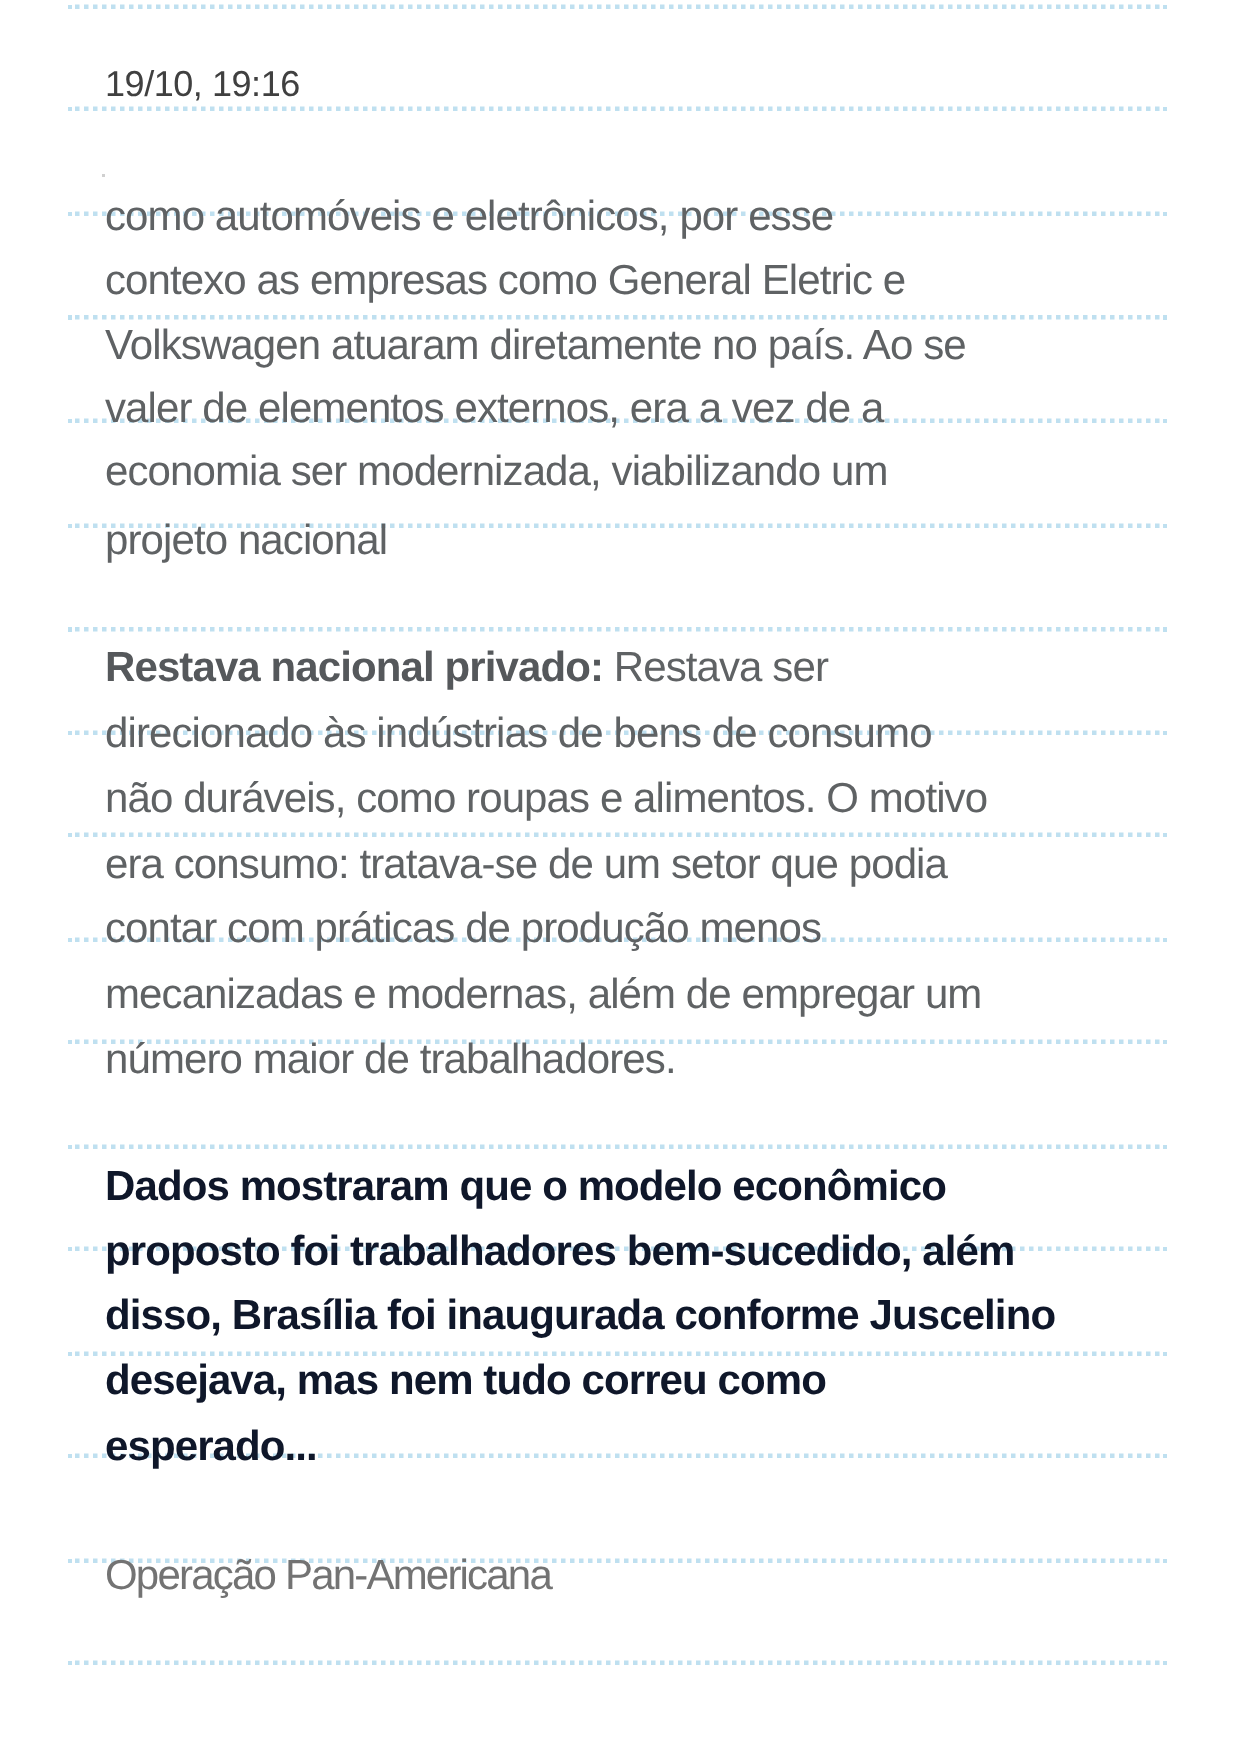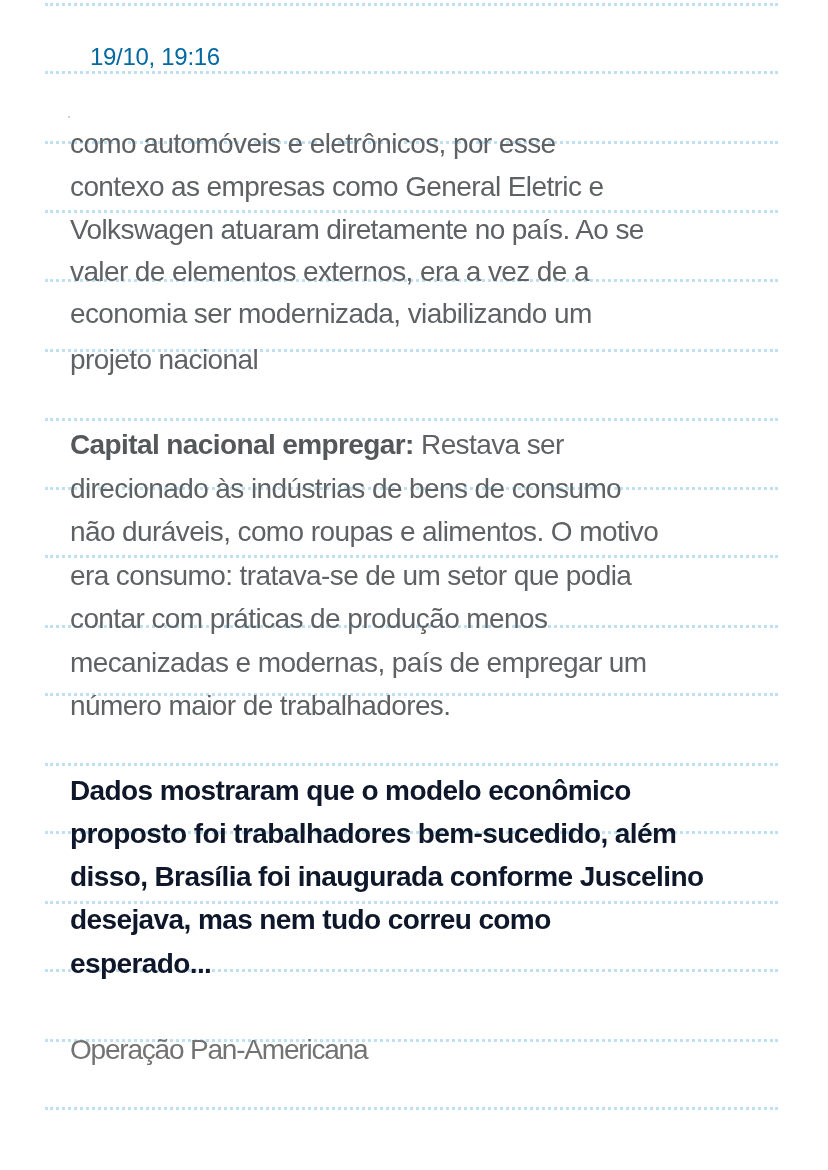--- a/index.html
+++ b/index.html
@@ -28,24 +28,23 @@
     font-size: 28px;
     letter-spacing: -0.6px;
     color: #5f6264;
     line-height: 36px;
   }
   .timestamp {
     position: absolute;
     left: 70px;
     top: 42px;
     font-size: 24px;
-    color: #0369a1;
+    color: #404040;
     letter-spacing: -0.3px;
     line-height: 30px;
-    margin-left: 20px;
   }
   .bold { font-weight: bold; color: #55585b; }
   .highlight {
     color: #0f172a;
     font-weight: bold;
   }
   .heading {
     color: #737373;
     font-weight: normal;
     letter-spacing: -1.2px;
@@ -90,27 +89,27 @@
     <div class="text-line" style="top:126px">como automóveis e eletrônicos, por esse</div>
     <div class="text-line" style="top:169px">contexo as empresas como General Eletric e</div>
     <div class="text-line" style="top:212px">Volkswagen atuaram diretamente no país. Ao se</div>
     <div class="text-line" style="top:254px">valer de elementos externos, era a vez de a</div>
     <div class="text-line" style="top:296px">economia ser modernizada, viabilizando um</div>
     <div class="text-line" style="top:342px">projeto nacional</div>
   </div>
 
   <div>
     <div class="text-line" style="top:427px">
-      <span class="bold">Capital nacional empregar:</span><span> Restava ser</span>
+      <span class="bold">Restava nacional privado:</span><span> Restava ser</span>
     </div>
     <div class="text-line" style="top:471px">direcionado às indústrias de bens de consumo</div>
     <div class="text-line" style="top:514px">não duráveis, como roupas e alimentos. O motivo</div>
     <div class="text-line" style="top:558px">era consumo: tratava-se de um setor que podia</div>
     <div class="text-line" style="top:601px">contar com práticas de produção menos</div>
-    <div class="text-line" style="top:645px">mecanizadas e modernas, país de empregar um</div>
+    <div class="text-line" style="top:645px">mecanizadas e modernas, além de empregar um</div>
     <div class="text-line" style="top:688px">número maior de trabalhadores.</div>
   </div>
 
   <div>
     <div class="text-line highlight" style="top:773px">Dados mostraram que o modelo econômico</div>
     <div class="text-line highlight" style="top:816px">proposto foi trabalhadores bem-sucedido, além</div>
     <div class="text-line highlight" style="top:859px">disso, Brasília foi inaugurada conforme Juscelino</div>
     <div class="text-line highlight" style="top:902px">desejava, mas nem tudo correu como</div>
     <div class="text-line highlight" style="top:946px">esperado...</div>
   </div>

